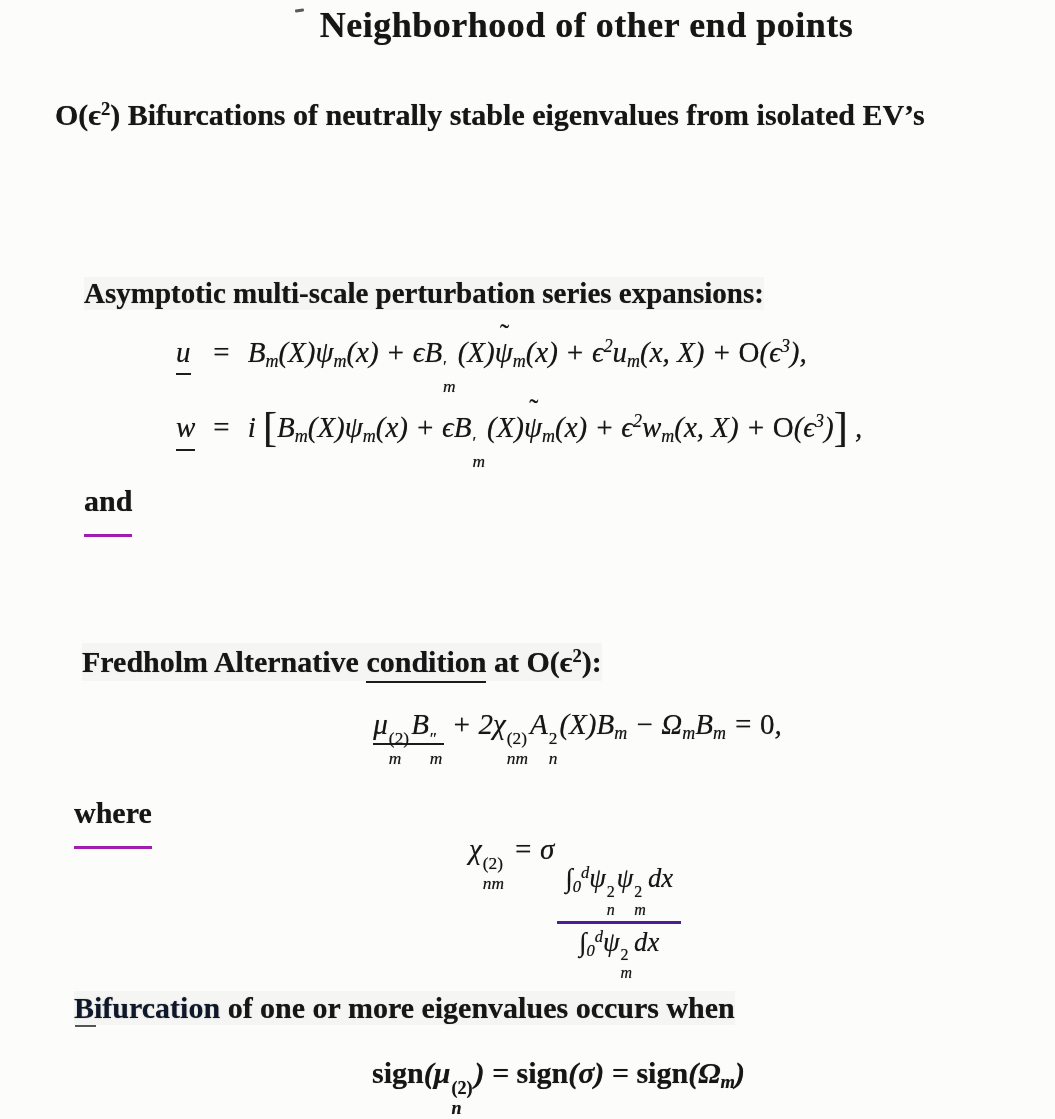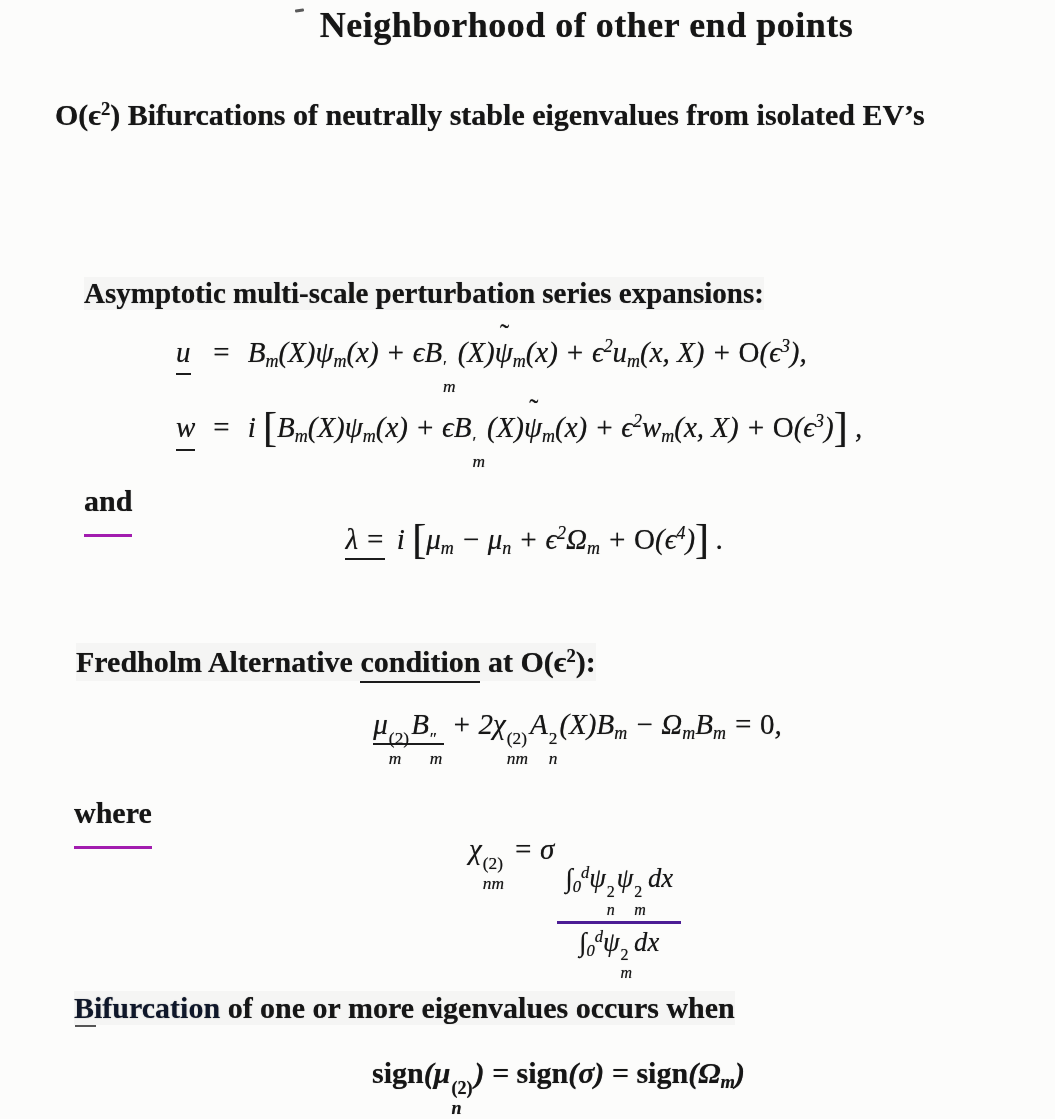--- a/index.html
+++ b/index.html
@@ -17,21 +17,21 @@
   .wash{background:rgba(110,110,110,0.05);}
   .title{
     top:4px;left:0;width:1055px;
     text-align:center;padding-left:118px;box-sizing:border-box;
     font-size:36px;font-weight:bold;letter-spacing:0.5px;
   }
   .bullet{left:55px;font-size:30px;font-weight:bold;}
   .b1{top:72px;margin-top:24px;}
   .b2{top:143px;}
   .h-expansions{top:277px;left:84px;font-size:29px;font-weight:bold;}
-  .h-fredholm{top:643px;left:76px;font-size:30px;font-weight:bold;}
+  .h-fredholm{top:643px;left:82px;font-size:30px;font-weight:bold;}
   .connector{font-size:30px;font-weight:bold;}
   .c-and{top:484px;left:84px;}
   .c-where{top:796px;left:74px;}
   .closing{top:991px;left:74px;font-size:30px;font-weight:bold;}
   .faded{color:#0f172a;position:relative;text-shadow:0 0 1.2px rgba(110,110,110,0.8);}
   .faded::after{content:"";position:absolute;left:1px;bottom:-3px;width:21px;height:2px;background:#555;}
 
   
   .math{font-family:"Liberation Serif","DejaVu Serif","DejaVu Sans",serif;line-height:1.25;}
   .it{font-style:italic;}
@@ -98,23 +98,20 @@
     <span class="math it ulined lhs-cell">w</span>
     <span class="math">=</span>
     <span class="math it">i <span class="big">[</span>B<sub>m</sub>(X)ψ<sub>m</sub>(x) + ϵB<span class="stk">
           <span class="ssup">′</span>
           <span class="ssub">m</span>
         </span>(X)<span class="tld"><span class="tmark">˜</span>ψ</span><sub>m</sub>(x) + ϵ<sup>2</sup>w<sub>m</sub>(x, X) + <span class="rm">O</span>(ϵ<sup>3</sup>)<span class="big">]</span> ,</span>
   </div>
 
   <div class="blk connector c-and ulined-thick">and</div>
 
-  <div class="blk eq-lambda">
-    <span class="math it ulined lead-gap">λ =</span><span class="math it">i <span class="big">[</span>μ<sub>m</sub> − μ<sub>n</sub> + ϵ<sup>2</sup>Ω<sub>m</sub> + <span class="rm">O</span>(ϵ<sup>4</sup>)<span class="big">]</span> .</span>
-  </div>
 
   <div class="blk h-fredholm wash">
     <span>Fredholm Alternative </span><span class="ulined">condition</span><span class="math"> at O(ϵ<sup>2</sup>):</span>
   </div>
 
   <div class="blk eq-fred">
     <span class="math it ulined">μ<span class="stk">
           <span class="ssup">(2)</span>
           <span class="ssub">m</span>
         </span>B<span class="stk">

